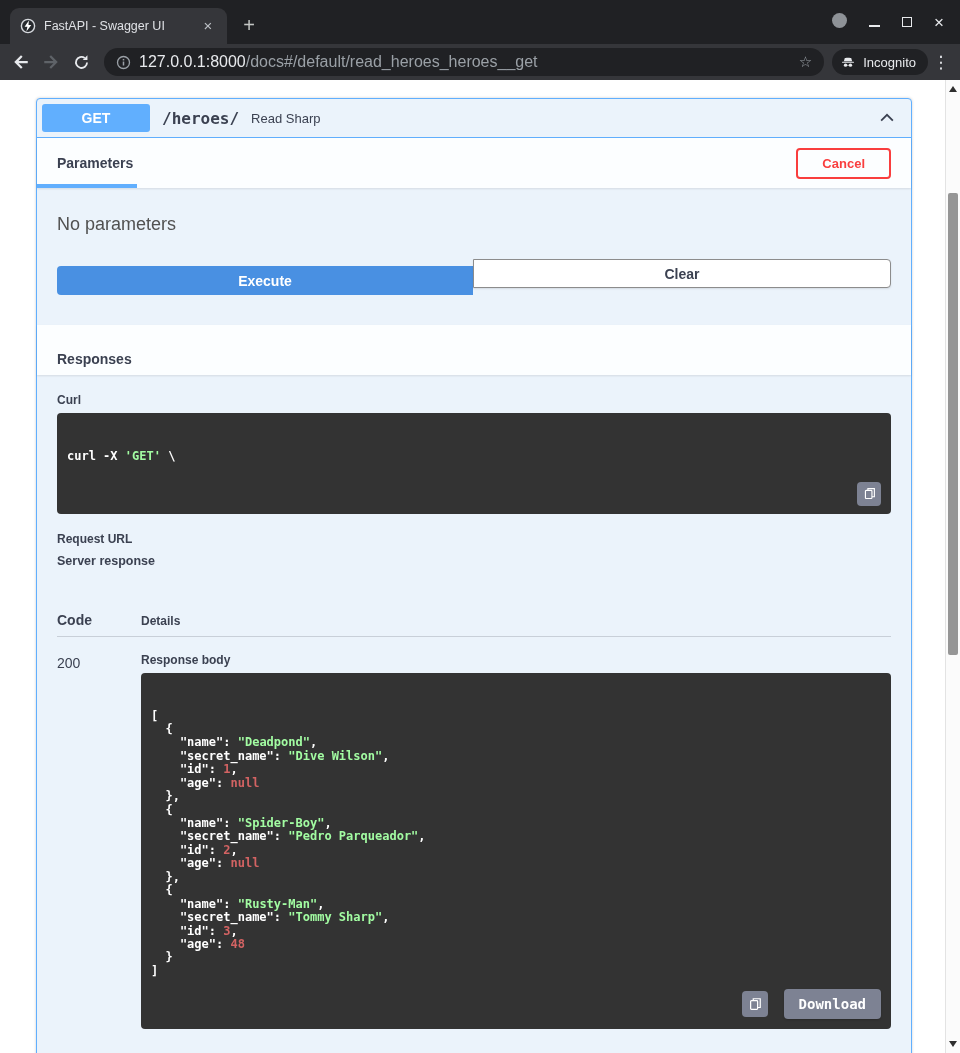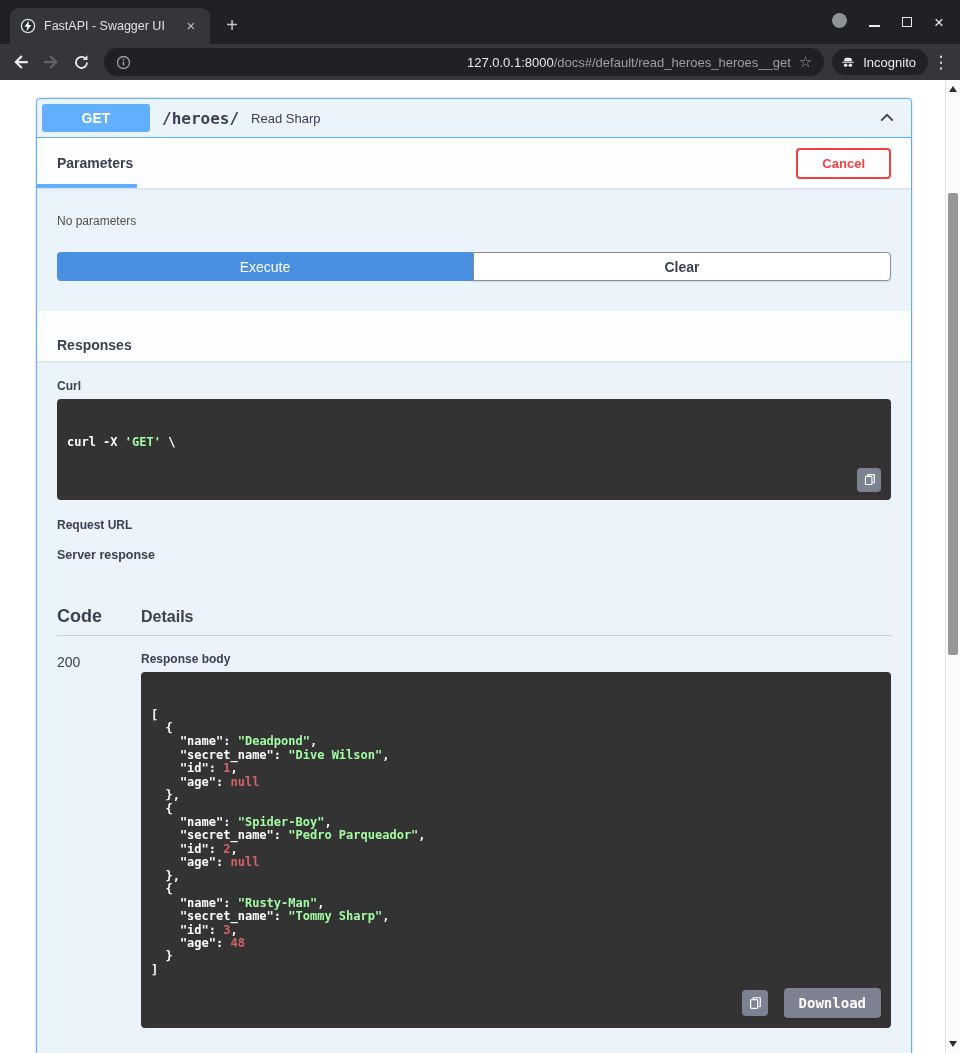--- a/index.html
+++ b/index.html
@@ -10,37 +10,37 @@
     --string-green:#a2fca2;
     --number-red:#d36363;
     --text-dark:#3b4151;
   }
   *{box-sizing:border-box;margin:0;padding:0;}
   html,body{width:960px;height:1053px;overflow:hidden;}
   body{font-family:"Liberation Sans",sans-serif;background:#fff;position:relative;}
 
   
   .tabstrip{height:44px;background:#202124;display:flex;align-items:flex-end;position:relative;}
-  .tab{height:36px;width:200px;background:#35363a;border-radius:9px 9px 0 0;margin-left:10px;
+  .tab{height:36px;width:217px;background:#35363a;border-radius:9px 9px 0 0;margin-left:10px;
        display:flex;align-items:center;gap:8px;padding:0 10px;color:#dfe1e5;font-size:12.5px;}
   .tab-title{flex:1;white-space:nowrap;overflow:hidden;text-overflow:ellipsis;}
   .tab-close{color:#bdc1c6;font-size:15px;width:18px;height:18px;line-height:17px;text-align:center;border-radius:50%;cursor:pointer;}
   .new-tab{color:#c4c7c5;font-size:20px;width:28px;height:28px;line-height:26px;text-align:center;margin:0 0 4px 8px;border-radius:50%;cursor:pointer;}
   .chrome-spacer{flex:1;}
   .win-controls{display:flex;align-items:center;gap:22px;padding:0 16px;height:44px;}
   .upd-circle{width:15px;height:15px;border-radius:50%;background:#8e9297;display:inline-block;}
   .win-min{width:11px;height:2px;background:#e8eaed;display:inline-block;}
   .win-max{width:10px;height:10px;border:1.5px solid #e8eaed;display:inline-block;}
   .win-close{color:#e8eaed;font-size:17px;line-height:1;}
   .win-controls span{cursor:pointer;}
 
   .toolbar{height:36px;background:#35363a;display:flex;align-items:center;padding:0 6px;}
   .nav-btn{width:30px;height:30px;display:flex;align-items:center;justify-content:center;border-radius:50%;cursor:pointer;flex:0 0 auto;}
   .addressbar{flex:1;height:28px;background:#202124;border-radius:14px;display:flex;align-items:center;gap:8px;padding:0 12px;margin:0 8px;cursor:text;}
-  .url-text{flex:1;font-size:13px;white-space:nowrap;overflow:hidden;text-align:right;}
+  .url-text{flex:1;font-size:16px;white-space:nowrap;overflow:hidden;}
   .url-host{color:#e8eaed;}
   .url-path{color:#9aa0a6;}
   .star{color:#9aa0a6;font-size:15px;cursor:pointer;}
   .incognito{height:26px;background:#202124;border-radius:13px;display:flex;align-items:center;gap:7px;padding:0 12px 0 8px;color:#e8eaed;font-size:13px;}
   .menu-dots{color:#e8eaed;font-size:17px;width:26px;text-align:center;cursor:pointer;}
 
   
   .page{position:absolute;top:92px;left:0;width:945px;height:973px;background:#fff;overflow:hidden;}
   .scrollbar{position:absolute;top:80px;right:0;width:15px;height:973px;background:#fbfbfb;border-left:1px solid #e3e3e3;}
   .sb-btn{position:absolute;left:0;width:14px;height:14px;display:flex;align-items:center;justify-content:center;cursor:pointer;}
@@ -60,49 +60,49 @@
   .op-spacer{flex:1;}
   .chevron{padding:0 10px;display:flex;align-items:center;}
 
   .section-header{position:relative;display:flex;align-items:center;justify-content:space-between;
      background:rgba(255,255,255,.85);padding:8px 20px;min-height:50px;box-shadow:0 1px 2px rgba(0,0,0,.1);}
   .tab-param{font-size:14px;font-weight:bold;color:var(--text-dark);}
   .tab-indicator{position:absolute;left:0;bottom:0;width:100px;height:4px;background:var(--get-accent);}
   .btn-cancel{border:2px solid var(--cancel-red);color:var(--cancel-red);background:transparent;border-radius:4px;
      padding:6px 24px;font-size:13px;font-weight:600;cursor:pointer;font-family:inherit;}
 
-  .params-body{padding:26px 20px 24px;font-size:12px;color:#515151;}
+  .params-body{padding:26px 20px 24px;font-size:18px;color:#515151;}
 
   .execute-wrapper{display:flex;padding:0 20px 30px;}
   .btn-execute{flex:1;background:var(--execute-blue);color:#fff;border:none;border-radius:4px 0 0 4px;
-     height:29px;font-size:14px;font-weight:400;cursor:pointer;font-family:inherit;}
+     height:29px;font-size:14px;font-weight:700;cursor:pointer;font-family:inherit;margin-top:7px;}
   .btn-clear{flex:1;background:#fff;color:var(--text-dark);border:1px solid #8c8c8c;border-radius:0 4px 4px 0;
      height:29px;font-size:14px;font-weight:600;cursor:pointer;font-family:inherit;box-shadow:0 1px 2px rgba(0,0,0,.1);}
 
   .responses-header{min-height:50px;display:flex;align-items:flex-end;background:rgba(255,255,255,.85);
      padding:8px 20px;box-shadow:0 1px 2px rgba(0,0,0,.1);font-size:14px;font-weight:bold;color:var(--text-dark);}
 
   .responses-inner{padding:18px 20px 30px;}
   .block-label{font-size:12px;font-weight:bold;color:var(--text-dark);margin:0 0 6px;}
   .code-block{background:var(--code-bg);border-radius:4px;color:#fff;
      font-family:"DejaVu Sans Mono",monospace;font-size:12px;font-weight:600;
      padding:10px;white-space:pre;position:relative;line-height:1.12;}
   .tok-p{color:#ffffff;}
   .tok-s{color:var(--string-green);}
   .tok-n{color:var(--number-red);}
   .curl-block{margin-bottom:18px;padding-right:50px;}
   .request-url-block{margin-bottom:18px;padding:9px 10px;}
   .copy-btn{position:absolute;right:10px;bottom:8px;width:24px;height:24px;background:#7d8293;border-radius:4px;
      display:flex;align-items:center;justify-content:center;cursor:pointer;border:none;}
-  .srv-label{font-size:12.5px;font-weight:600;color:var(--text-dark);margin:16px 0 12px;}
+  .srv-label{font-size:12.5px;font-weight:600;color:var(--text-dark);margin:8px 0 12px;}
 
   .resp-table-head{display:flex;border-bottom:1px solid rgba(59,65,81,.2);padding-bottom:8px;align-items:baseline;}
   .col-code{width:84px;flex:0 0 84px;}
-  .head-code{font-size:18px;font-weight:600;margin-top:32px;}
-  .head-details{font-size:16px;font-weight:bold;text-align:right;}
+  .head-code{font-size:14px;font-weight:600;margin-top:32px;}
+  .head-details{font-size:12px;font-weight:bold;text-align:right;}
   .resp-row{display:flex;margin-top:16px;}
   .status-code{font-size:14px;color:var(--text-dark);padding-top:2px;}
   .col-details{flex:1;min-width:0;}
   .response-body-block{line-height:1.12;padding-bottom:10px;}
   .resp-controls{position:absolute;right:10px;bottom:10px;display:flex;align-items:center;gap:16px;}
   .copy-btn2{width:26px;height:26px;background:#7d8293;border-radius:4px;display:flex;align-items:center;justify-content:center;cursor:pointer;border:none;}
   .download-btn{background:#7d8293;color:#fff;border:none;border-radius:4px;font-size:14px;font-weight:600;
      padding:7px 15px;cursor:pointer;font-family:inherit;box-shadow:0 1px 2px rgba(0,0,0,.2);}
 </style>
 </head>

